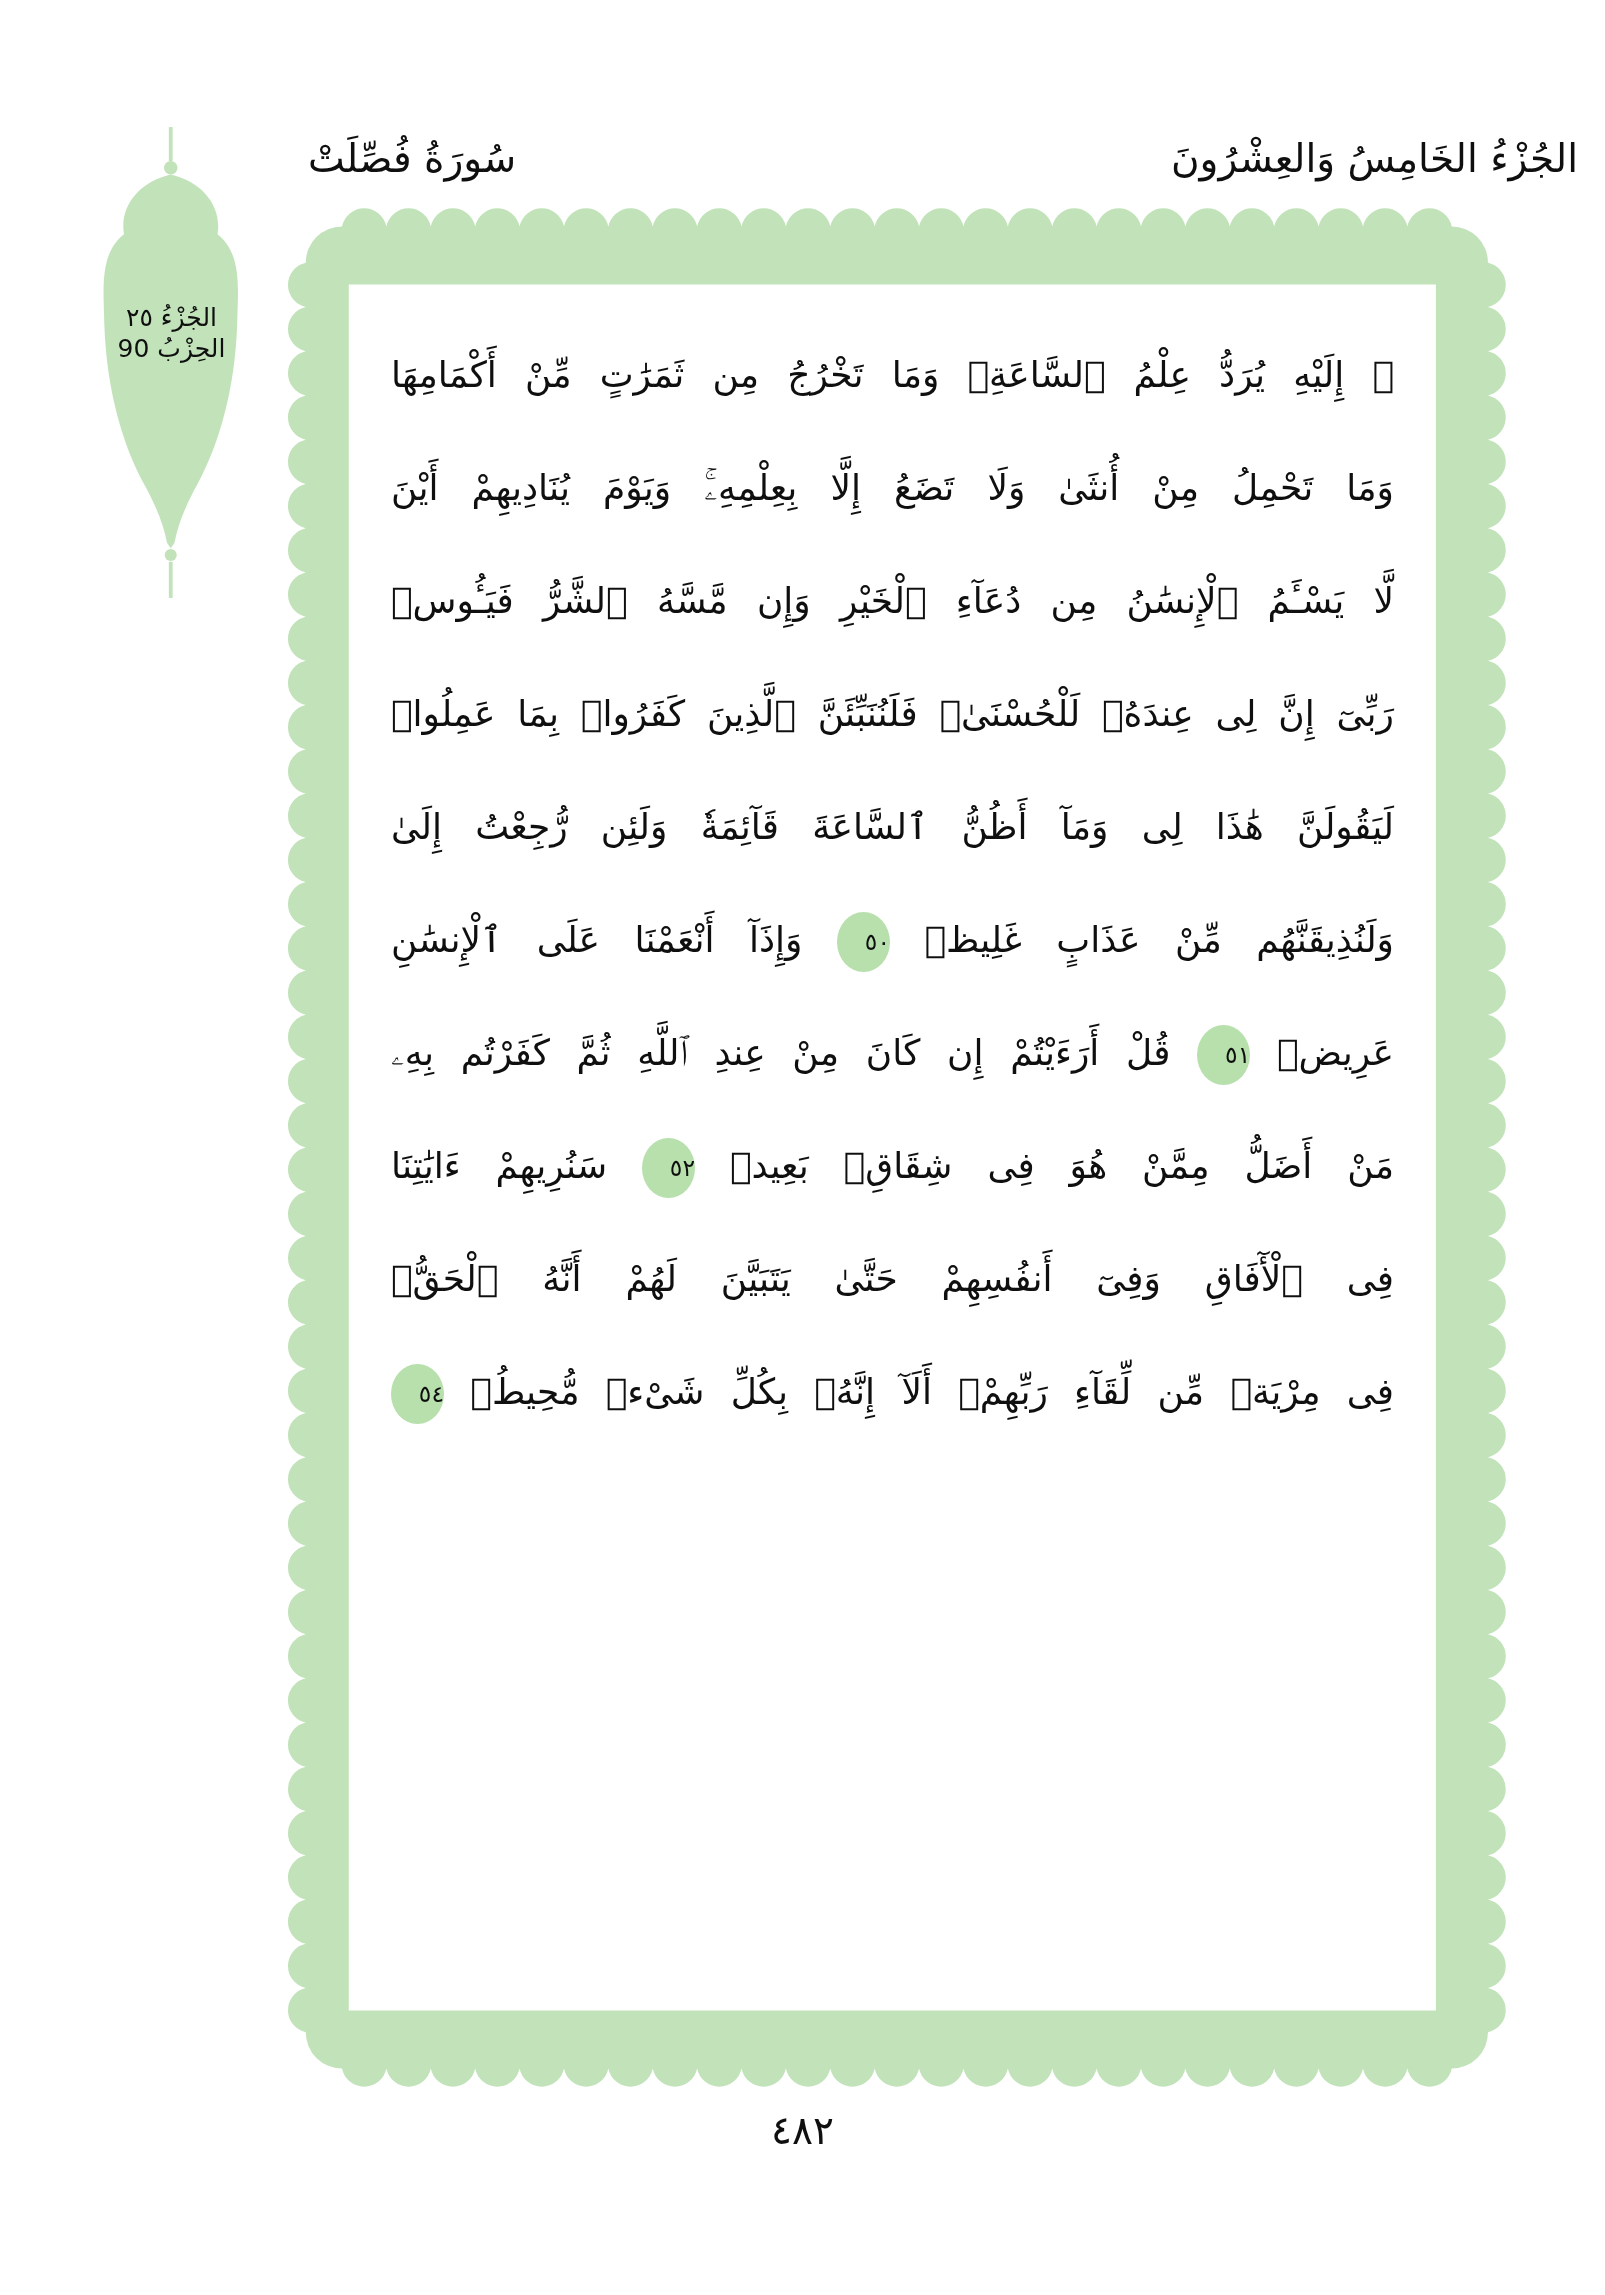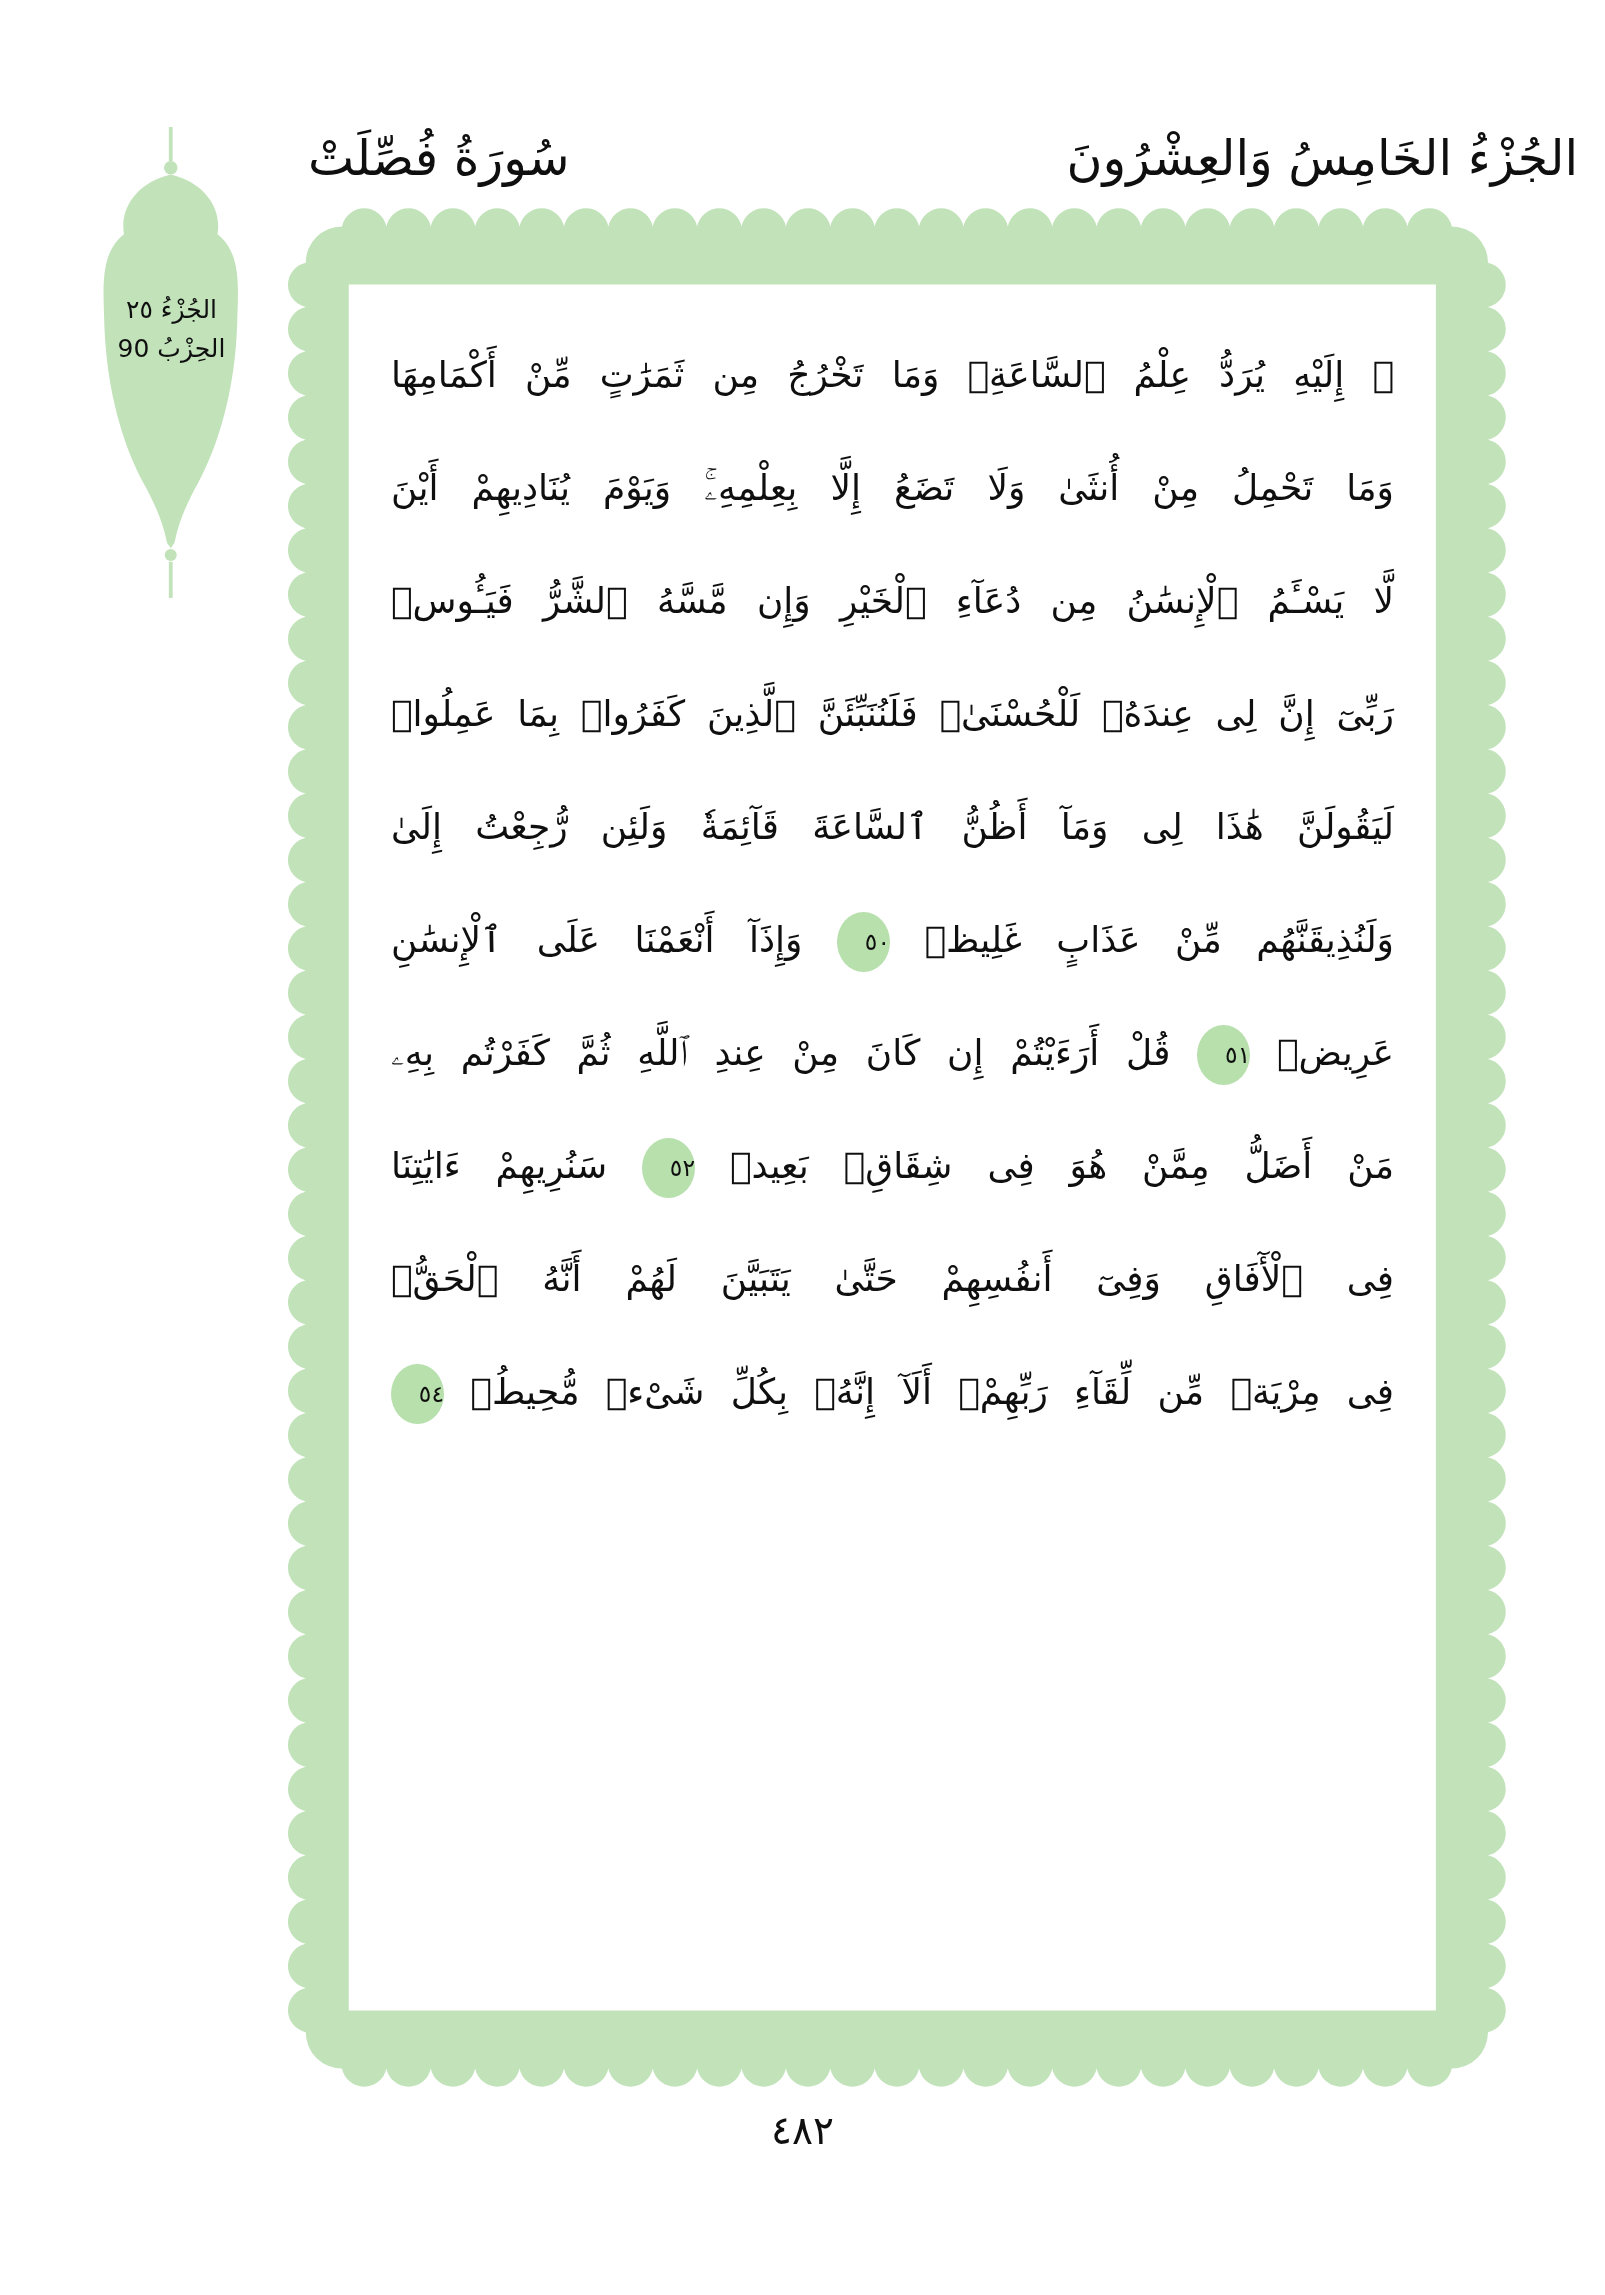--- a/index.html
+++ b/index.html
@@ -14,38 +14,38 @@
     color:var(--ink);
     position:relative;
     overflow:hidden;
   }
   .page{position:absolute;inset:0;width:1605px;height:2295px;background:#ffffff;}
 
   
   .hdr{
     position:absolute;top:115px;height:87px;
     direction:rtl;white-space:nowrap;
-    font-size:49px;line-height:87px;
+    font-size:39px;line-height:87px;
     color:var(--ink);
   }
   .hdr-surah{left:308px;}
   .hdr-juz{right:27px;}
 
   
   #frame-svg{position:absolute;left:0;top:0;width:1605px;height:2295px;pointer-events:none;}
 
   
   .medallion{position:absolute;left:92px;top:121px;width:159px;height:483px;}
   .medallion svg{position:absolute;inset:0;width:100%;height:100%;}
   .medallion .lbl{
     position:absolute;left:0;width:100%;
     text-align:center;direction:rtl;white-space:nowrap;
     font-size:25px;line-height:33px;color:var(--ink);
   }
-  .lbl-juz{top:172px;}
+  .lbl-juz{top:180px;}
   .lbl-hizb{top:211px;}
 
   
   .text-block{
     position:absolute;left:349px;top:285px;
     width:1087px;height:2086px;
     padding:33px 42px 1px 42px;
     box-sizing:border-box;
   }
   .quran-line{

